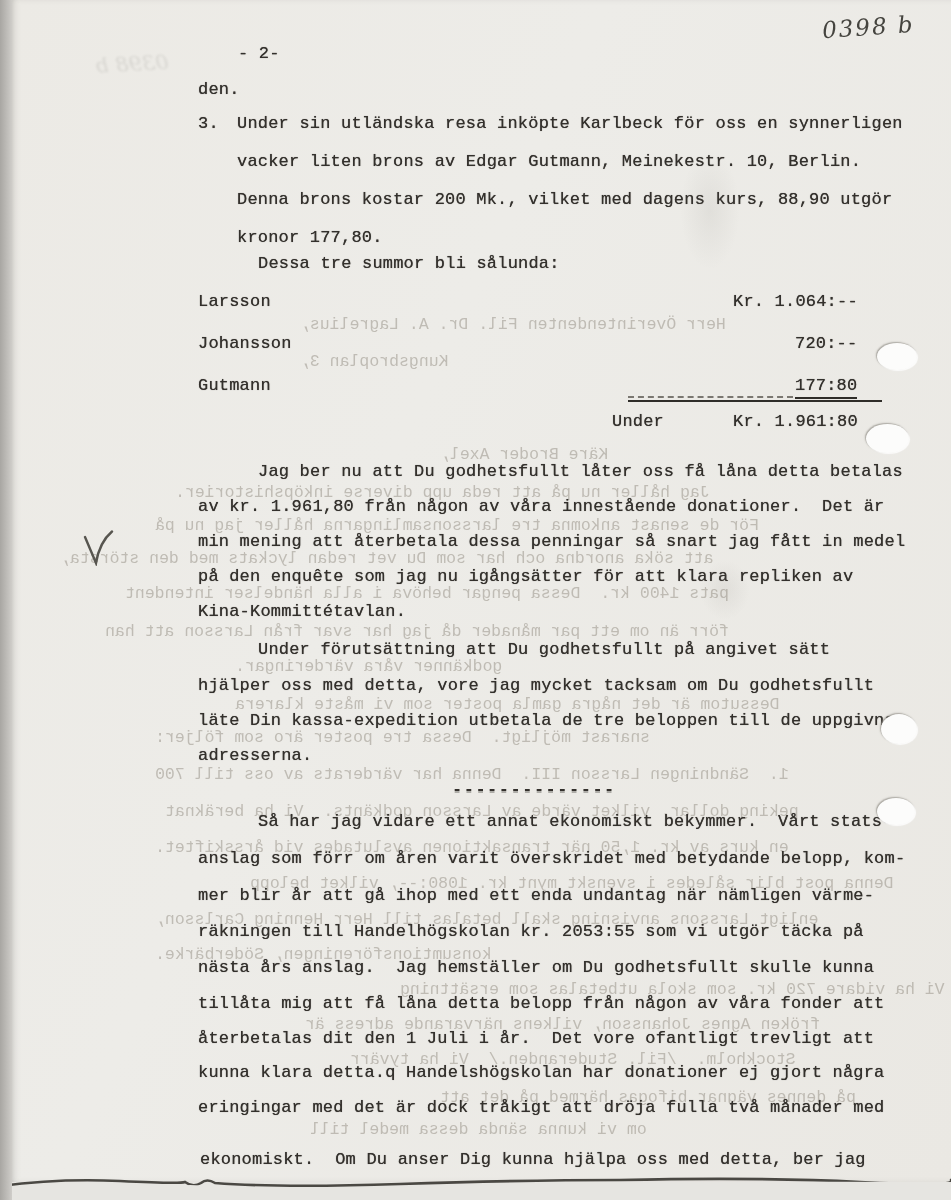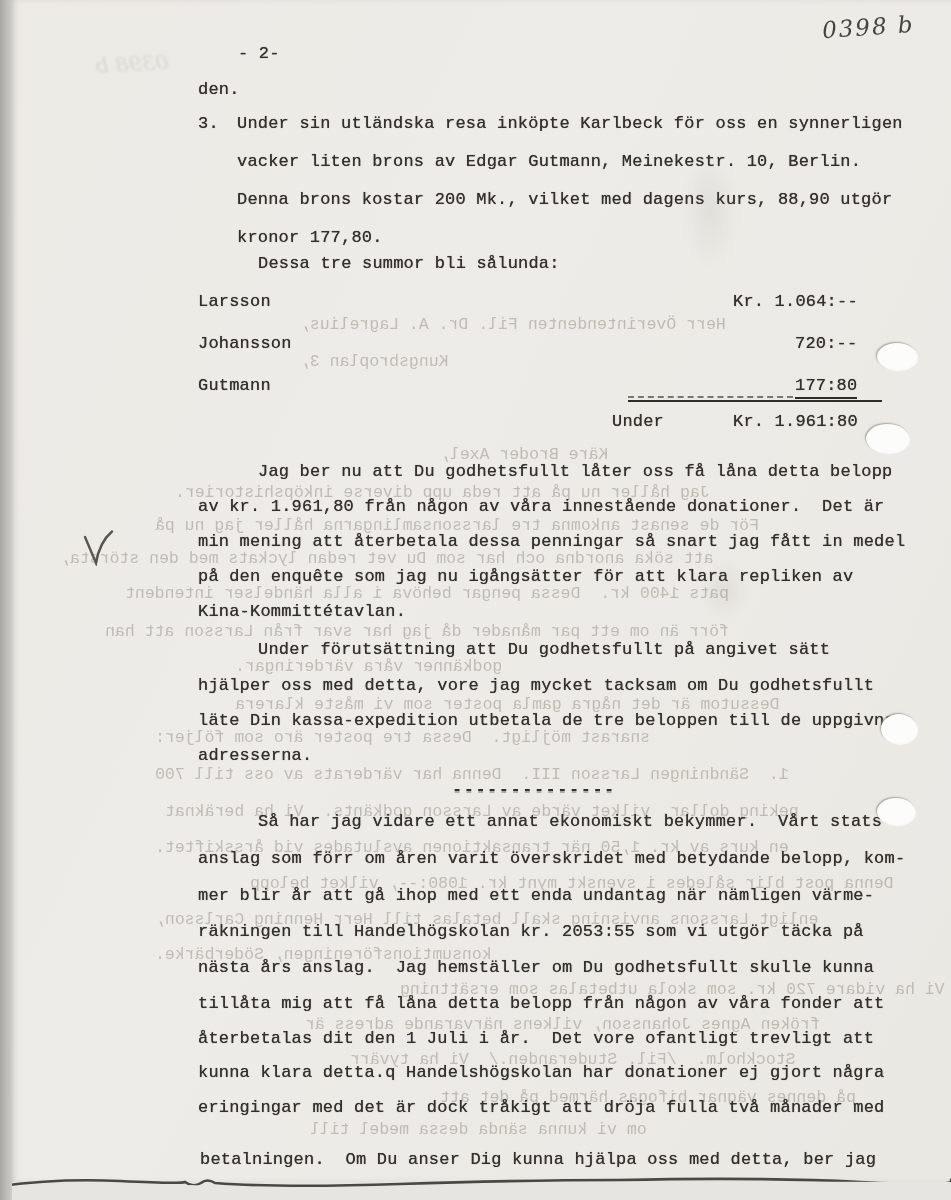--- a/index.html
+++ b/index.html
@@ -103,21 +103,21 @@
   <div class="tl" style="left:795px;top:334px">720:--</div>
   <div class="tl" style="left:198px;top:376px">Gutmann</div>
   <div class="tl amt-underline" style="left:795px;top:376px">177:80</div>
 
   <div class="rule-dashed" style="left:628px;top:396px;width:165px"></div>
   <div class="rule-solid" style="left:628px;top:400px;width:254px"></div>
 
   <div class="tl" style="left:612px;top:412px">Under</div>
   <div class="tl" style="left:733px;top:412px">Kr. 1.961:80</div>
 
-  <div class="tl" style="left:258px;top:462px">Jag ber nu att Du godhetsfullt låter oss få låna detta belopp</div>
+  <div class="tl" style="left:258px;top:462px">Jag ber nu att Du godhetsfullt låter oss få låna detta betalas</div>
   <div class="tl" style="left:198px;top:497px">av kr. 1.961,80 från någon av våra innestående donationer.  Det är</div>
   <div class="tl" style="left:198px;top:532px">min mening att återbetala dessa penningar så snart jag fått in medel</div>
   <div class="tl" style="left:198px;top:567px">på den enquête som jag nu igångsätter för att klara repliken av</div>
   <div class="tl" style="left:198px;top:602px">Kina-Kommittétavlan.</div>
 
   <div class="tl" style="left:258px;top:640px">Under förutsättning att Du godhetsfullt på angivet sätt</div>
   <div class="tl" style="left:198px;top:676px">hjälper oss med detta, vore jag mycket tacksam om Du godhetsfullt</div>
   <div class="tl" style="left:198px;top:711px">läte Din kassa-expedition utbetala de tre beloppen till de uppgivna</div>
   <div class="tl" style="left:198px;top:746px">adresserna.</div>
 
@@ -126,21 +126,21 @@
   <div class="tl" style="left:258px;top:812px">Så har jag vidare ett annat ekonomiskt bekymmer.  Vårt stats-</div>
   <div class="tl" style="left:198px;top:849px">anslag som förr om åren varit överskridet med betydande belopp, kom-</div>
   <div class="tl" style="left:198px;top:886px">mer blir år att gå ihop med ett enda undantag när nämligen värme-</div>
   <div class="tl" style="left:198px;top:922px">räkningen till Handelhögskolan kr. 2053:55 som vi utgör täcka på</div>
   <div class="tl" style="left:198px;top:958px">nästa års anslag.  Jag hemställer om Du godhetsfullt skulle kunna</div>
   <div class="tl" style="left:198px;top:994px">tillåta mig att få låna detta belopp från någon av våra fonder att</div>
   <div class="tl" style="left:198px;top:1029px">återbetalas dit den 1 Juli i år.  Det vore ofantligt trevligt att</div>
   <div class="tl" style="left:198px;top:1063px">kunna klara detta.q Handelshögskolan har donationer ej gjort några</div>
   <div class="tl" style="left:198px;top:1098px">eringingar med det är dock tråkigt att dröja fulla två månader med</div>
 
-  <div class="tl" style="left:200px;top:1150px">betalningen.  Om Du anser Dig kunna hjälpa oss med detta, ber jag</div>
+  <div class="tl" style="left:200px;top:1150px">ekonomiskt.  Om Du anser Dig kunna hjälpa oss med detta, ber jag</div>
 </div>
 
 <div class="hand catalog">0398 b</div>
 <div class="hand catalog-ghost">0398 b</div>
 
 <div style="position:absolute;left:82px;top:530px;width:34px;height:36px">
   <svg width="34" height="36" viewBox="0 0 34 36">
     <path d="M3 7 L14 33 C15.5 24 20 10 30 1.5" fill="none" stroke="#57554f" stroke-width="2.4" stroke-linecap="round"></path>
   </svg>
 </div>

